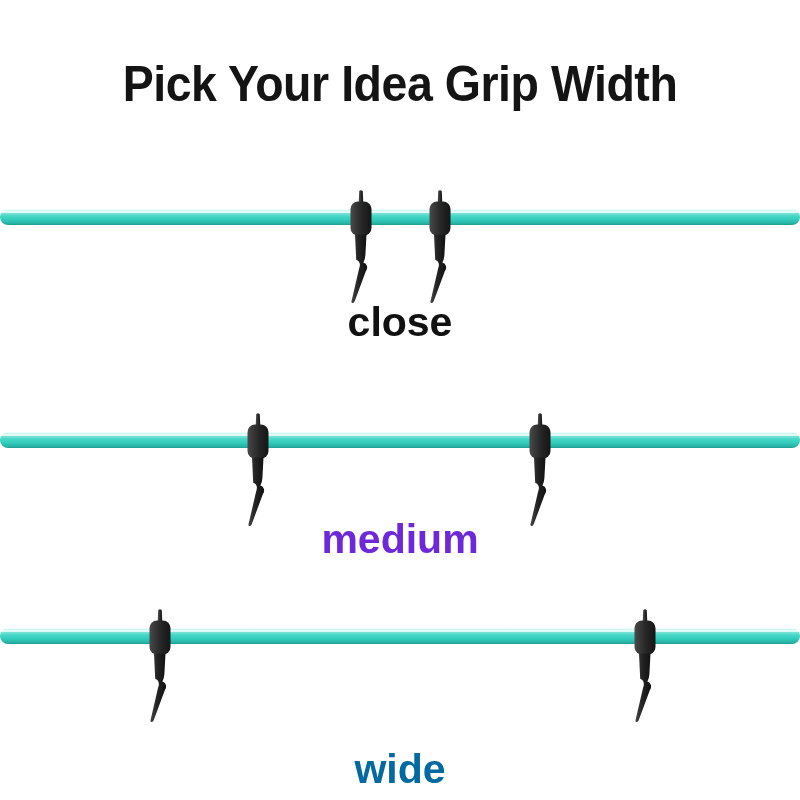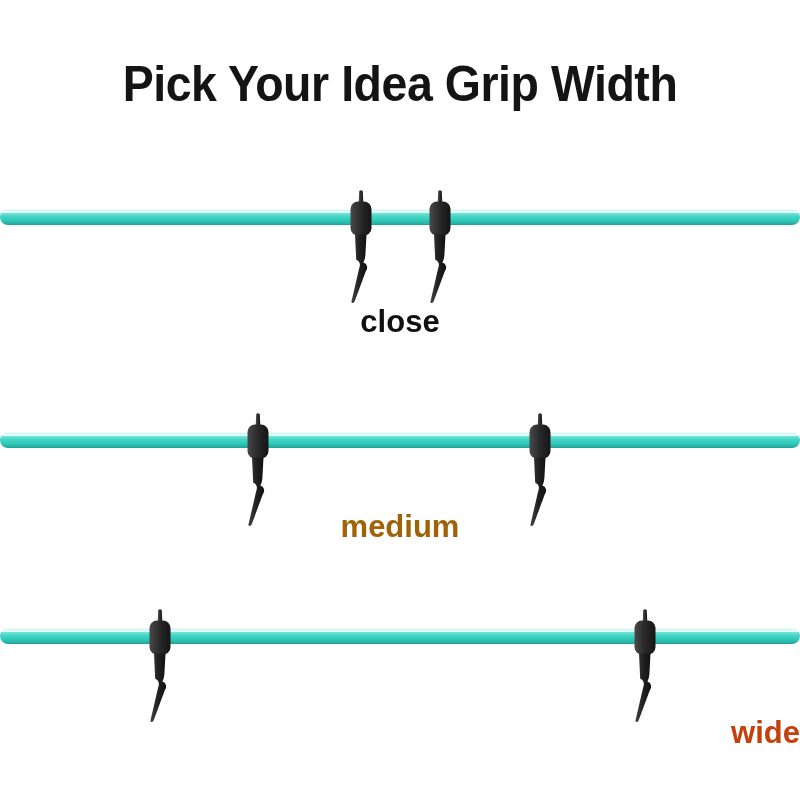--- a/index.html
+++ b/index.html
@@ -81,21 +81,21 @@
   .grip svg { display: block; width: 34px; height: 116px; overflow: visible; }
 
   
   .row-label {
     position: absolute;
     left: 0;
     width: 800px;
     text-align: center;
     font-family: "Liberation Sans", sans-serif;
     font-weight: bold;
-    font-size: 31px;
+    font-size: 41px;
     line-height: 34px;
     color: #111111;
     white-space: nowrap;
   }
 </style>
 </head>
 <body>
 
 <div id="canvas">
 
@@ -225,21 +225,21 @@
     <path class="p-nub" d="M15.2,2.0 q1.9,-1.4 3.6,0.2 l0.5,12.0 -4.6,0 z" fill="url(#nub_g1_1)"></path>
 
     <rect class="p-cuff" x="6.5" y="12.5" width="21" height="34" rx="7.5" ry="7.5" fill="url(#cuff_g1_1)"></rect>
 
     <path class="p-foot" d="M11.0,45.5 L22.5,45.5 L21.4,66.0 q-0.3,4.8 -2.0,7.6
                             q2.9,0.9 3.6,3.6 q0.6,2.6 -1.2,5.1
                             L10.6,112.5 q-1.5,2.2 -2.6,1.4 q-1.0,-0.8 -0.2,-2.9
                             L15.0,80.0 q1.4,-3.6 0.6,-6.1 q-0.8,-2.4 -3.4,-3.2 z" fill="url(#foot_g1_1)"></path>
   </svg>
 </div>
-        <div class="row-label" style="top: 510px; color: #a16207;">medium</div>
+        <div class="row-label" style="top: 522px; color: #6d28d9;">medium</div>
       </div>
       <div class="row" style="top: 0px;">
         <div class="bar" style="top: 628px;"></div>
         <div class="grip" style="left: 160px; top: 608px;">
   <svg viewBox="0 0 34 116" xmlns="http://www.w3.org/2000/svg">
     <defs>
       <linearGradient class="cuffGrad" x1="0" y1="0" x2="1" y2="0" id="cuff_g2_0">
         <stop offset="0%" stop-color="#4a4a4a"></stop>
         <stop offset="22%" stop-color="#3a3a3a"></stop>
         <stop offset="55%" stop-color="#262626"></stop>
@@ -291,17 +291,17 @@
     <path class="p-nub" d="M15.2,2.0 q1.9,-1.4 3.6,0.2 l0.5,12.0 -4.6,0 z" fill="url(#nub_g2_1)"></path>
 
     <rect class="p-cuff" x="6.5" y="12.5" width="21" height="34" rx="7.5" ry="7.5" fill="url(#cuff_g2_1)"></rect>
 
     <path class="p-foot" d="M11.0,45.5 L22.5,45.5 L21.4,66.0 q-0.3,4.8 -2.0,7.6
                             q2.9,0.9 3.6,3.6 q0.6,2.6 -1.2,5.1
                             L10.6,112.5 q-1.5,2.2 -2.6,1.4 q-1.0,-0.8 -0.2,-2.9
                             L15.0,80.0 q1.4,-3.6 0.6,-6.1 q-0.8,-2.4 -3.4,-3.2 z" fill="url(#foot_g2_1)"></path>
   </svg>
 </div>
-        <div class="row-label" style="top: 716px; color: #c2410c; text-align: right;">wide</div>
+        <div class="row-label" style="top: 752px; color: #0369a1;">wide</div>
       </div>
     </div>
 
 </div>
 
 </body></html>

